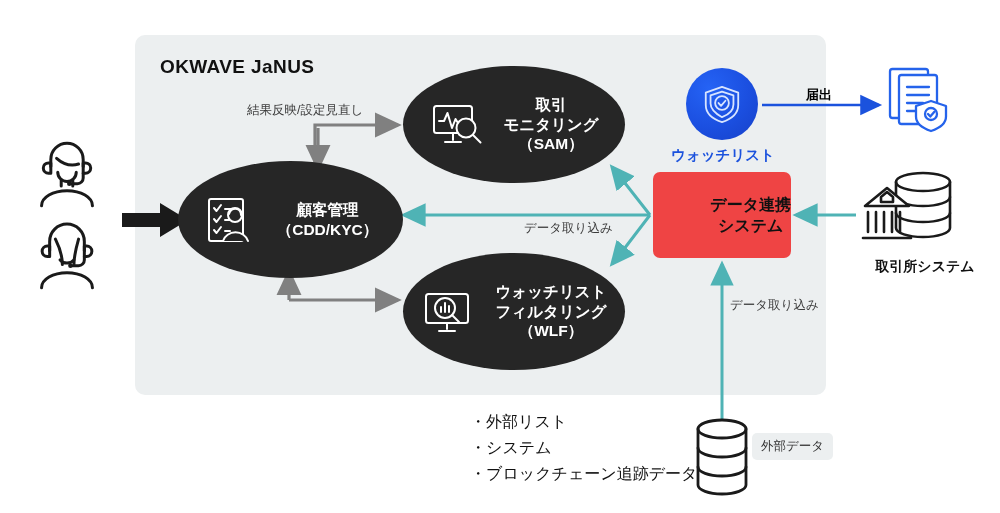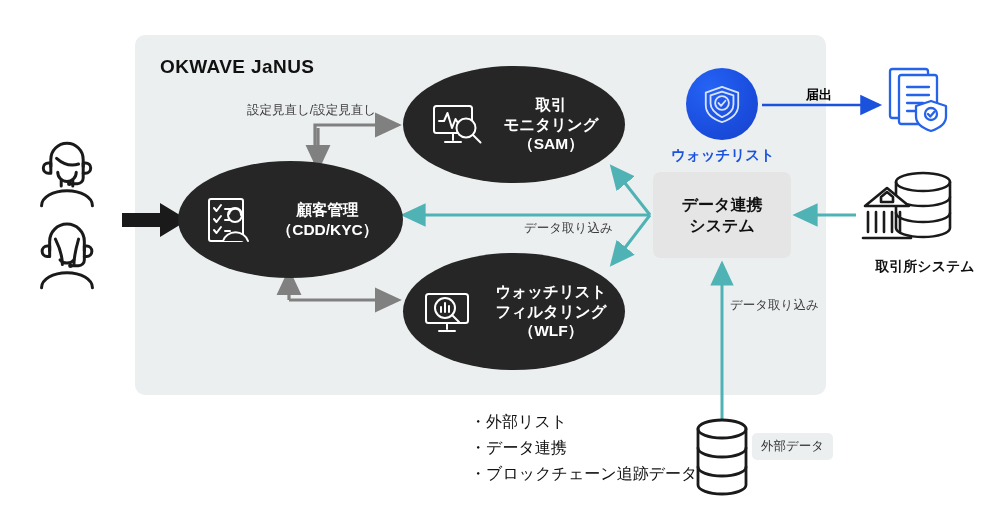--- a/index.html
+++ b/index.html
@@ -13,22 +13,22 @@
 
   
   .ellipse{background:#262626;border-radius:50%;display:flex;align-items:center;
            justify-content:center;gap:18px;color:#fff;}
   .ell-txt{font-size:15.5px;font-weight:bold;line-height:1.28;text-align:center;white-space:nowrap;}
   #ell-sam{left:403px;top:66px;width:222px;height:117px;}
   #ell-kyc{left:178px;top:161px;width:225px;height:117px;}
   #ell-wlf{left:403px;top:253px;width:222px;height:117px;}
 
   
-  #data-link-box{left:653px;top:172px;width:138px;height:86px;background:#e5e5e5;border-radius:7px;
-                 display:flex;align-items:center;justify-content:center;}
+  #data-link-box{left:653px;top:172px;width:138px;height:86px;background:#ef4444;border-radius:7px;
+                 display:flex;align-items:center;justify-content:flex-end;}
   #data-link-box .t{font-size:16px;font-weight:bold;color:#111;line-height:1.32;text-align:center;white-space:nowrap;}
 
   
   #shield-circle{left:686px;top:68px;width:72px;height:72px;border-radius:50%;
      background:radial-gradient(circle at 32% 28%,#2563F5 0%,#1B4FE0 55%,#1640C8 100%);
      display:flex;align-items:center;justify-content:center;}
   #suspicious-label{left:660px;top:146px;width:126px;text-align:center;font-size:14.5px;
                     font-weight:bold;color:#1B52DD;white-space:nowrap;}
 
   
@@ -222,20 +222,20 @@
   <svg class="icn" width="64" height="86" viewBox="0 0 64 86" fill="none" stroke="#1A1A1A" stroke-width="2.8" stroke-linecap="round" stroke-linejoin="round">
     <ellipse cx="32" cy="14" rx="24" ry="9" fill="#fff"></ellipse>
     <path d="M8 14 v56 a24 9 0 0 0 48 0 V14"></path>
     <path d="M8 33 a24 9 0 0 0 48 0 M8 52 a24 9 0 0 0 48 0"></path>
   </svg>
 </div>
 <div class="abs" id="external-badge">外部データ</div>
 
 <div class="abs" id="bullets">
   <div>・外部リスト</div>
-  <div>・データ連携</div>
+  <div>・システム</div>
   <div>・ブロックチェーン追跡データ</div>
 </div>
 
-<div class="abs lbl" id="lbl-feedback">設定見直し/設定見直し</div>
+<div class="abs lbl" id="lbl-feedback">結果反映/設定見直し</div>
 <div class="abs lbl" id="lbl-ingest-1">データ取り込み</div>
 <div class="abs lbl" id="lbl-ingest-2">データ取り込み</div>
 <div class="abs lbl" id="lbl-report">届出</div>
 
 </body></html>

